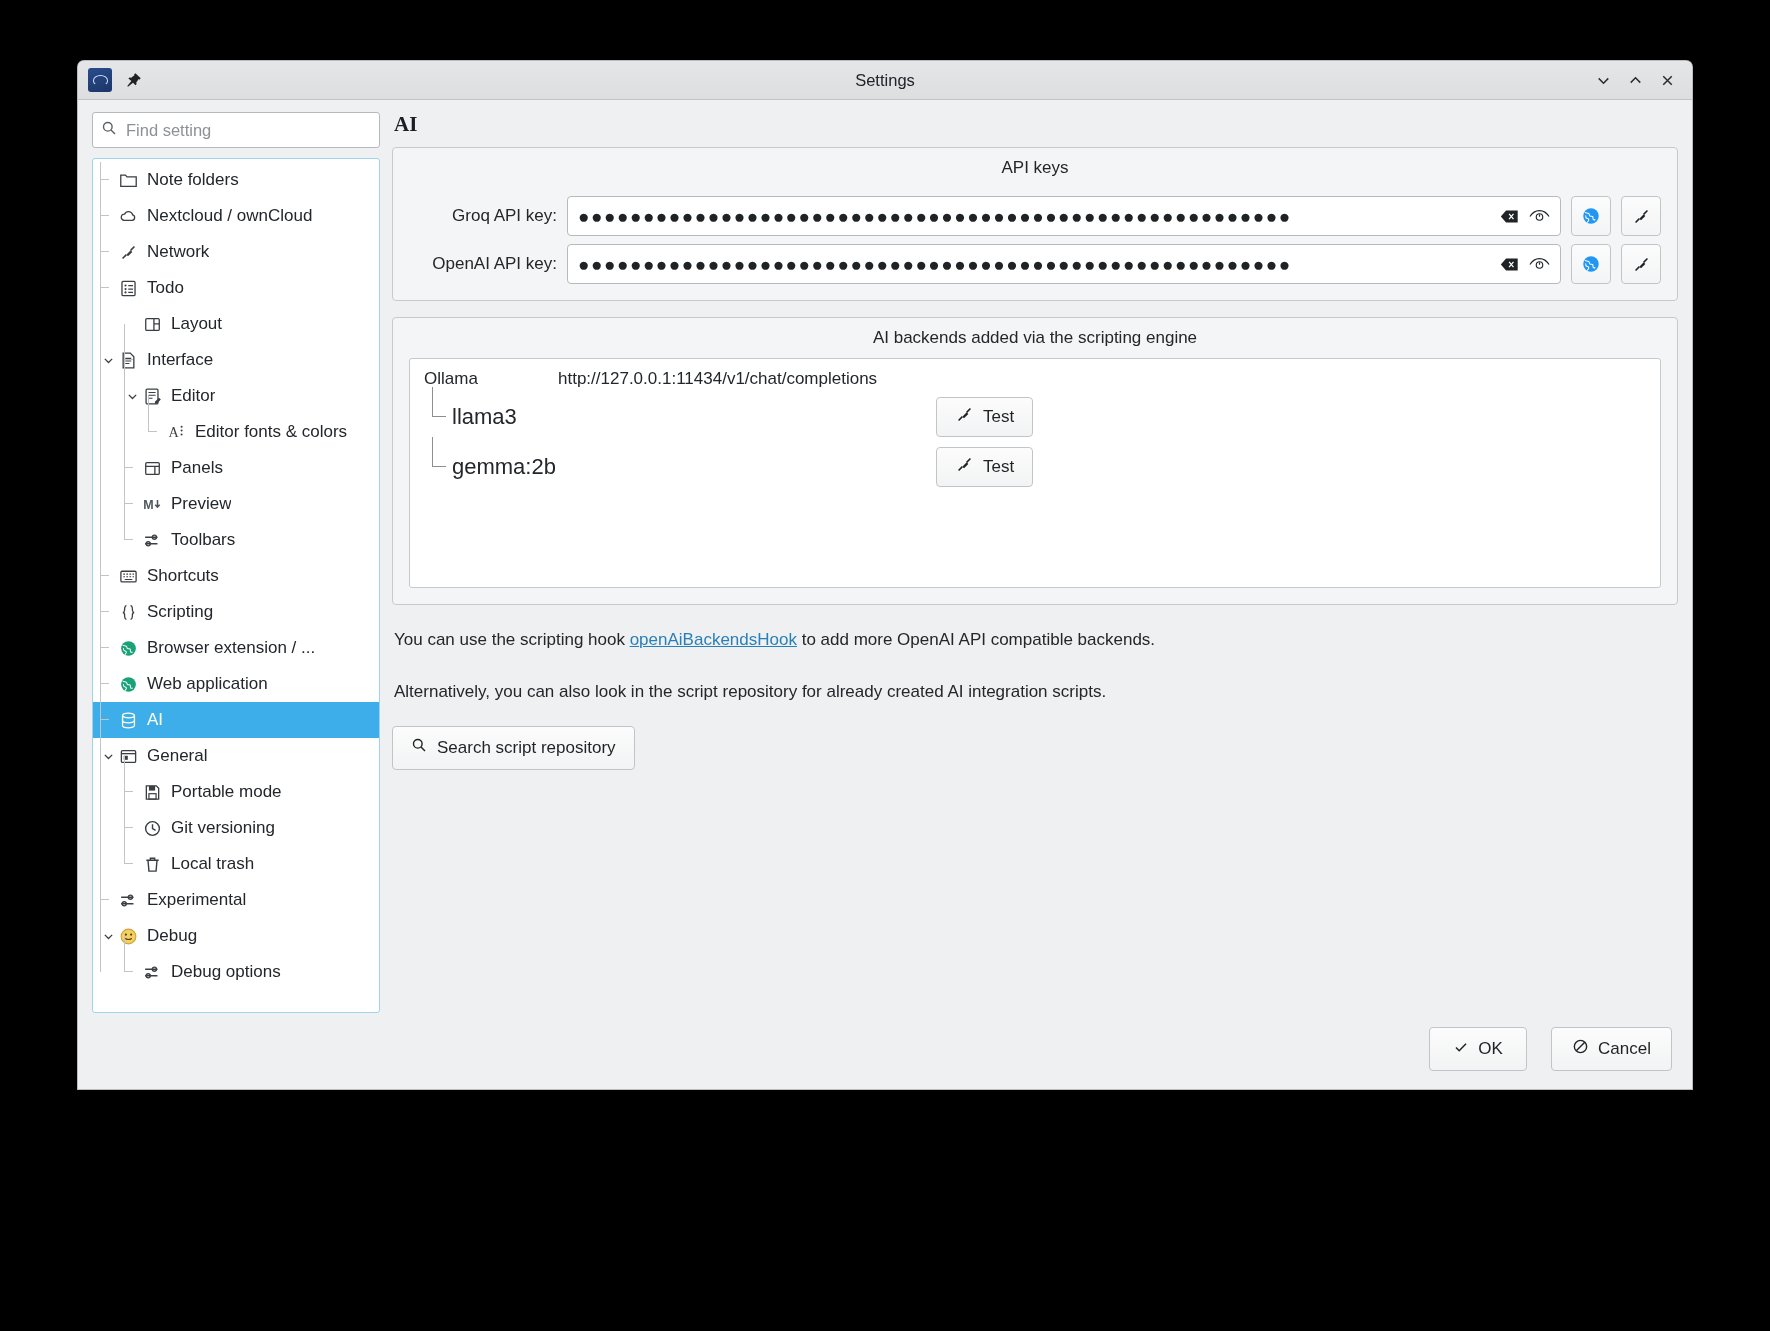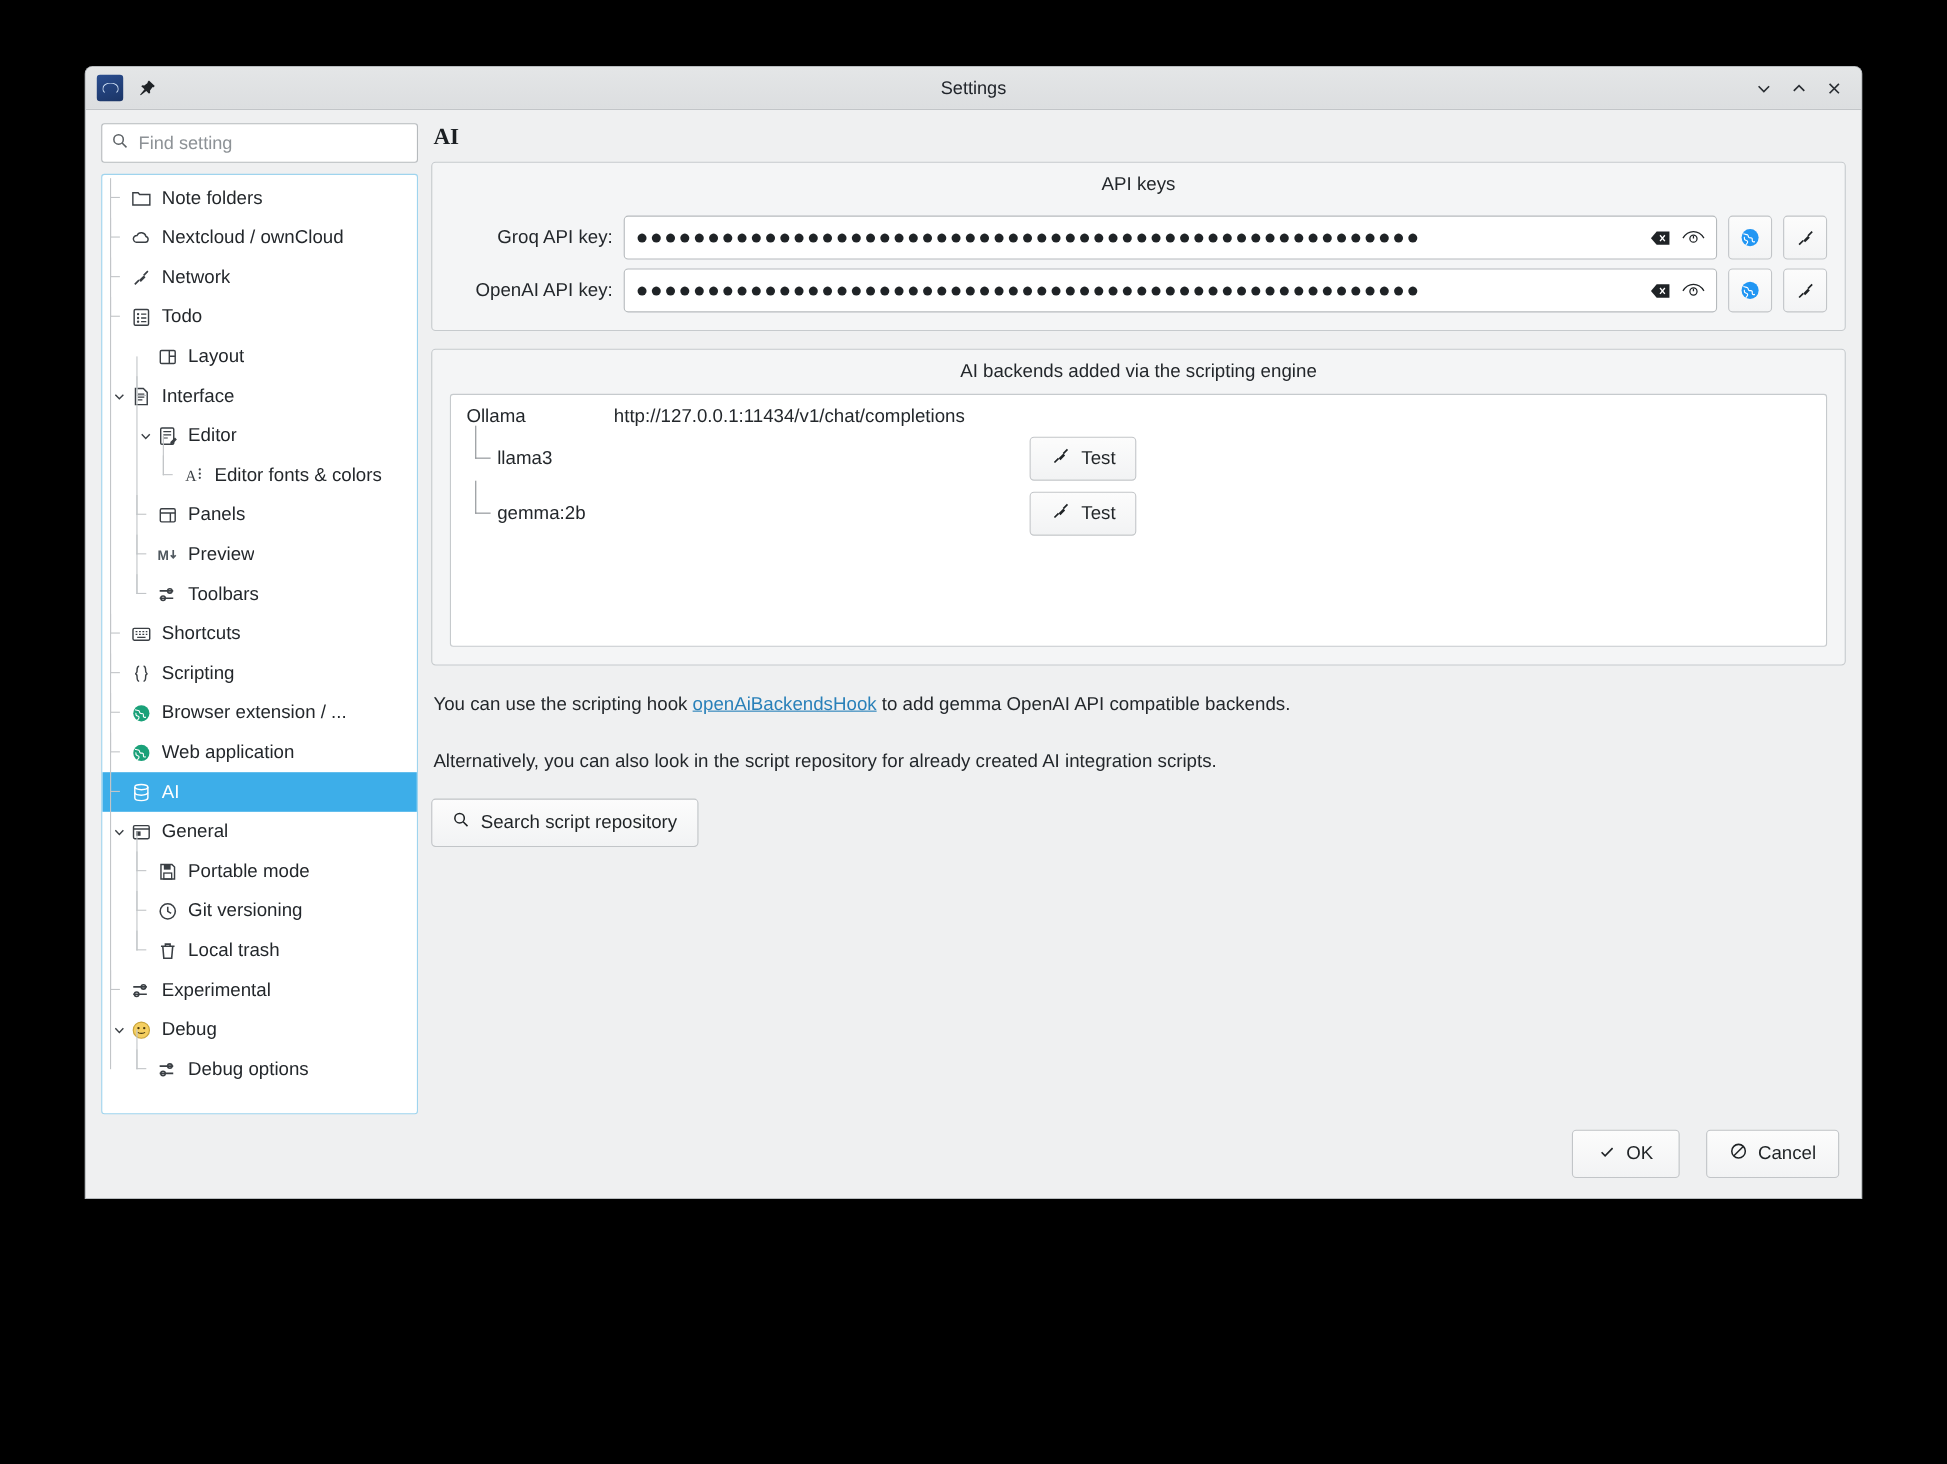--- a/index.html
+++ b/index.html
@@ -206,21 +206,21 @@
     overflow: hidden;
   }
   .be-head { display: flex; align-items: center; font-size: 17px; color: #23272b; }
   .be-name { width: 134px; flex: none; }
   .be-url { }
   .be-model-row {
     display: flex; align-items: center;
     margin-top: 6px; position: relative;
     height: 44px;
   }
-  .be-model-label { font-size: 17px; color: #23272b; padding-left: 28px; }
+  .be-model-label { font-size: 22px; color: #23272b; padding-left: 28px; }
   .be-connector {
     position: absolute; left: 8px; top: -8px;
     width: 14px; height: 30px;
     border-left: 1px solid #8b8f93;
     border-bottom: 1px solid #8b8f93;
   }
   .test-btn {
     position: absolute; left: 512px;
     height: 40px; padding: 0 18px;
     background: linear-gradient(#fcfcfc, #f2f3f4);
@@ -770,21 +770,21 @@
                       </svg></span>
                     <span>Test</span>
                   </button>
                 </div>
               </div>
           </div>
         </div>
       </div>
 
       <div class="desc">
-        <span>You can use the scripting hook </span><a href="#">openAiBackendsHook</a><span> to add gemma OpenAI API compatible backends.</span>
+        <span>You can use the scripting hook </span><a href="#">openAiBackendsHook</a><span> to add more OpenAI API compatible backends.</span>
       </div>
       <div class="desc">Alternatively, you can also look in the script repository for already created AI integration scripts.</div>
 
       <div>
         <button class="wide-btn">
           <span>
             <svg width="16" height="16" viewBox="0 0 16 16" fill="none" stroke="#1f2326" stroke-width="1.4">
               <circle cx="6.8" cy="6.8" r="4.3"></circle>
                 <path d="M10 10l4 4"></path>
             </svg>

